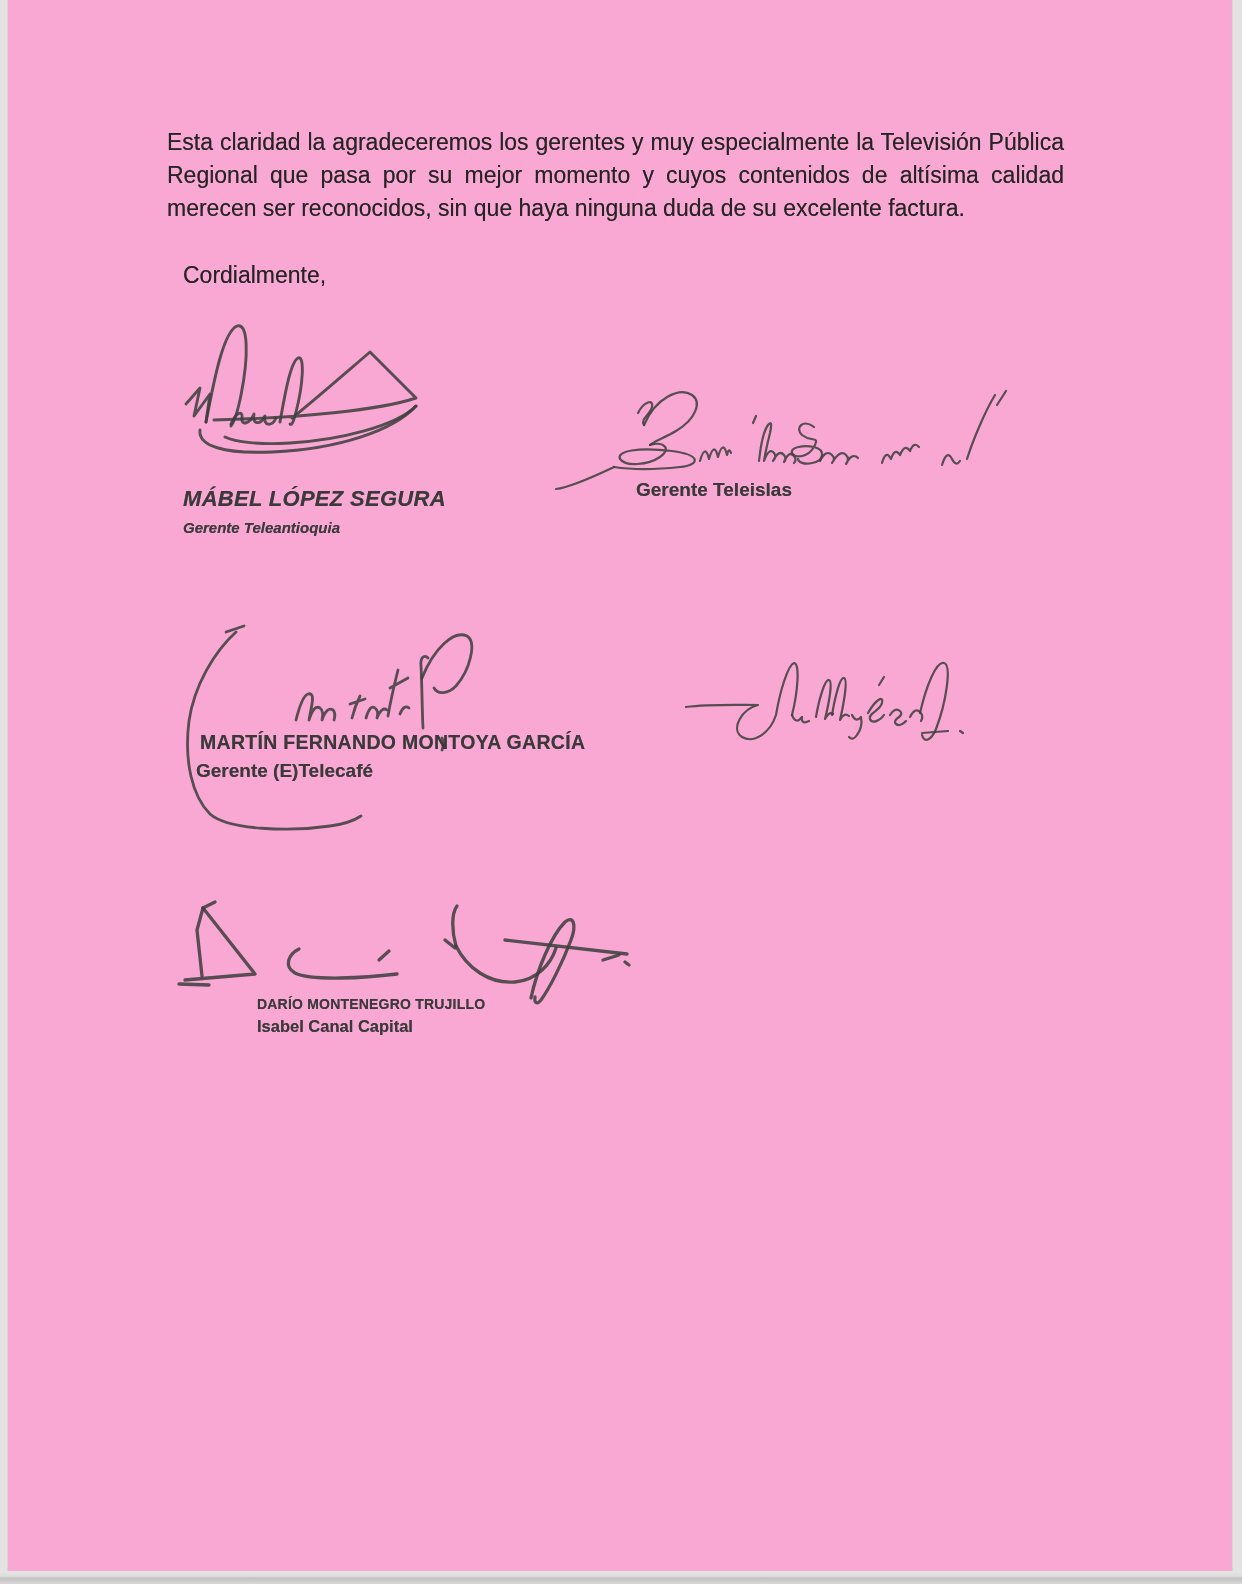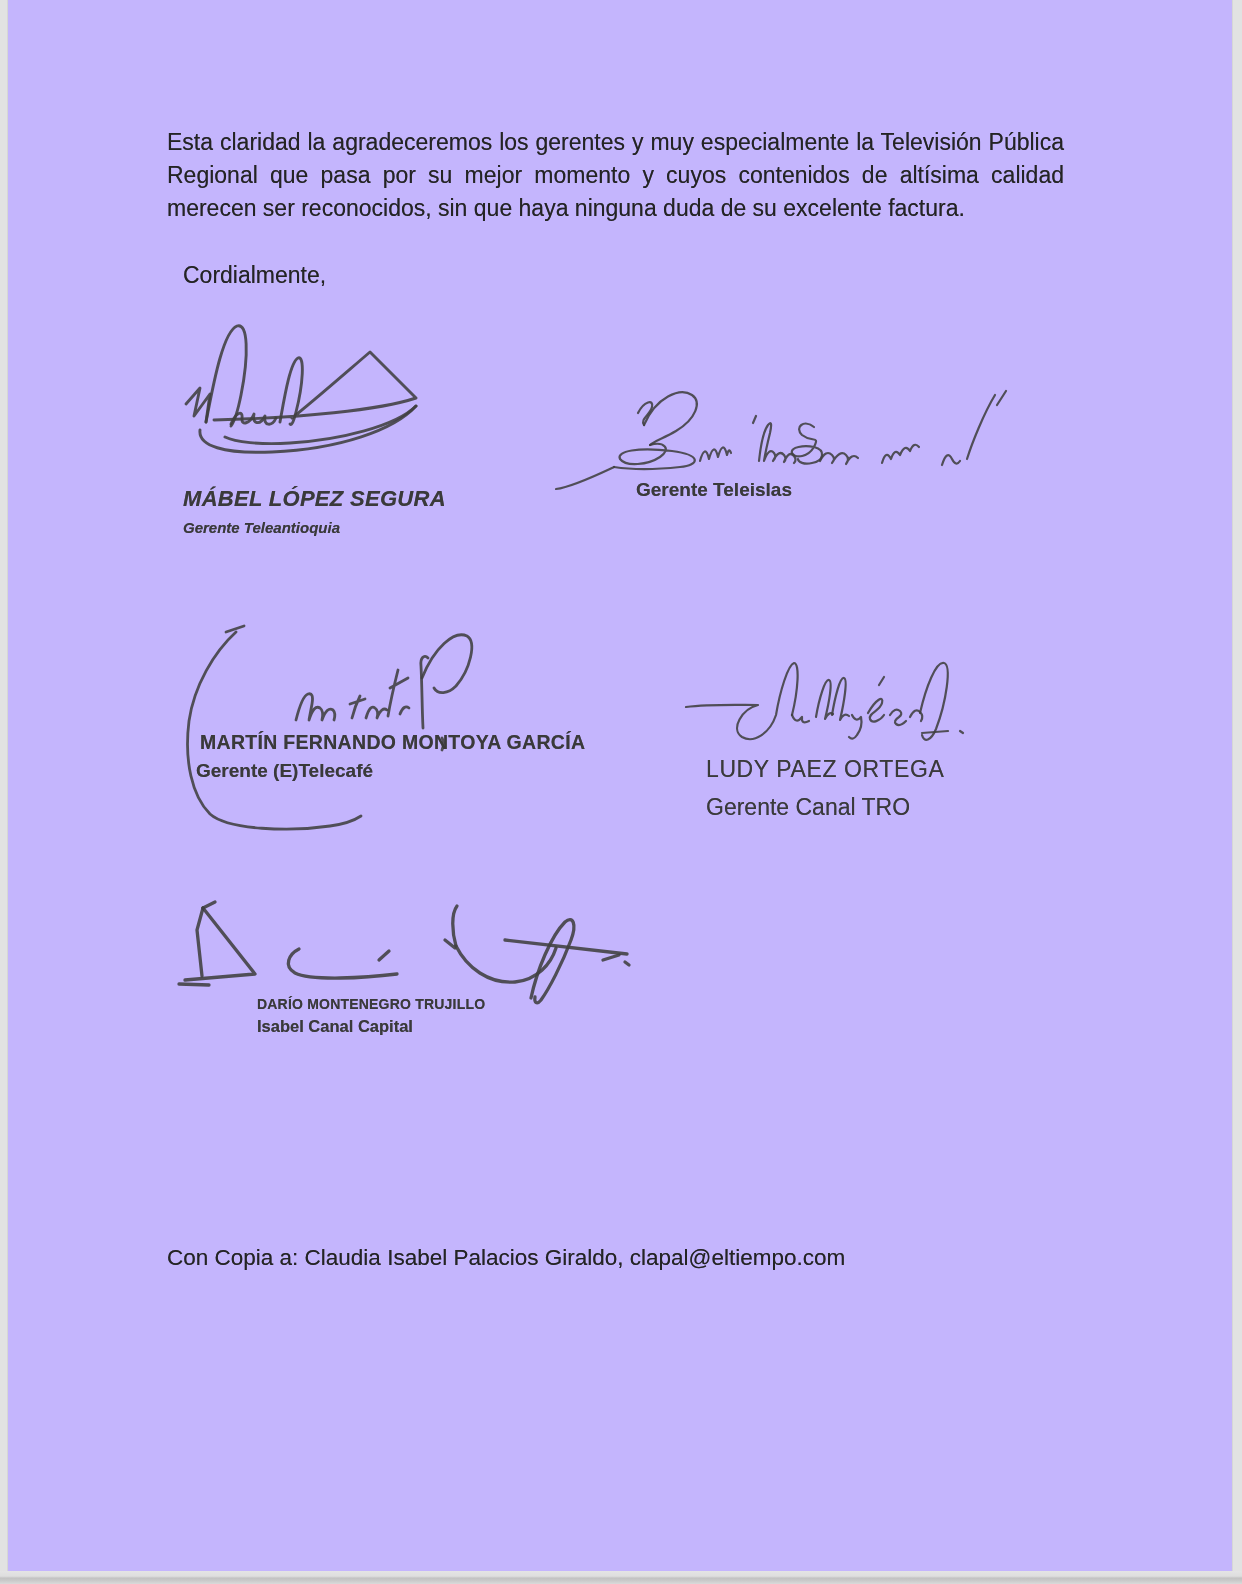--- a/index.html
+++ b/index.html
@@ -1,19 +1,19 @@
 <!DOCTYPE html>
 <html><head>
 <meta charset="utf-8">
 <style>
   html,body { margin:0; padding:0; background:#d9d9d9; }
   .page {
     position:relative;
     width:1242px; height:1584px;
-    background:#c4b5fd;
+    background:#f9a8d4;
     overflow:hidden;
     font-family:"Liberation Sans", sans-serif;
     color:#242424;
   }
   .txt { text-shadow:0 0 0.6px rgba(40,40,40,.55); }
   .para {
     position:absolute; left:167px; top:126px; width:897px;
     margin:0; font-size:23px; line-height:33px; text-align:justify;
     color:#242424;
   }
@@ -120,42 +120,37 @@
     <path d="M160 64 C163 46 168 26 172 27 C176 28 172 52 168 69 q4 -8 9 -4"></path>
     <path d="M180 64 q4 8 9 2 q2 10 -4 18 q-4 6 -8 2"></path>
     <path d="M196 62 C204 48 212 44 210 52 C208 60 196 62 198 68 C200 73 208 70 212 64"></path>
     <path d="M207 34 l5 -8"></path>
     <path d="M218 64 q5 -8 10 -4 q3 3 -1 6 q-6 4 -3 7 q4 3 10 -3"></path>
     <path d="M238 66 q5 -10 10 -5 q4 4 1 9"></path>
     <path d="M248 62 C254 36 264 10 272 12 C280 14 274 52 264 78 C259 90 252 92 250 84"></path>
     <path d="M250 82 L276 80"></path>
     <path d="M288 80 l3 2"></path>
   </svg>
-  <div class="sigblock b4 txt">
-    <div class="nm">LUDY PAEZ ORTEGA</div>
-    <div class="tt">Gerente Canal TRO</div>
-  </div>
 
   <svg class="sig sig5" viewBox="0 0 465 118" aria-hidden="true">
     <path d="M28 14 L22 36 L27 82"></path>
     <path d="M28 14 L40 8"></path>
     <path d="M28 14 L80 80 L10 86"></path>
     <path d="M4 90 L34 91"></path>
     <path d="M124 55 C114 60 108 72 120 79 C136 87 190 84 222 80"></path>
     <path d="M204 66 l10 -9"></path>
     <path d="M282 12 C276 20 277 38 281 52 M270 46 l10 8"></path>
     <path d="M281 52 C292 74 314 90 340 88 C362 86 376 70 381 54"></path>
     <path d="M356 104 C362 76 376 42 390 28 C398 21 402 30 396 46 C387 70 374 95 366 106 C362 111 359 109 360 103"></path>
     <path d="M330 46 L452 60"></path>
     <path d="M428 66 l16 -5"></path>
     <path d="M450 68 l4 3"></path>
   </svg>
   <div class="sigblock b5 txt">
     <div class="nm">DARÍO MONTENEGRO TRUJILLO</div>
     <div class="tt">Isabel Canal Capital</div>
   </div>
 
-  <p class="cc txt">Con Copia a: Claudia Isabel Palacios Giraldo, clapal@eltiempo.com</p>
 
   <div class="edge-left"></div>
   <div class="edge-right"></div>
   <div class="edge-bottom"></div>
 </div>
 
 </body></html>

